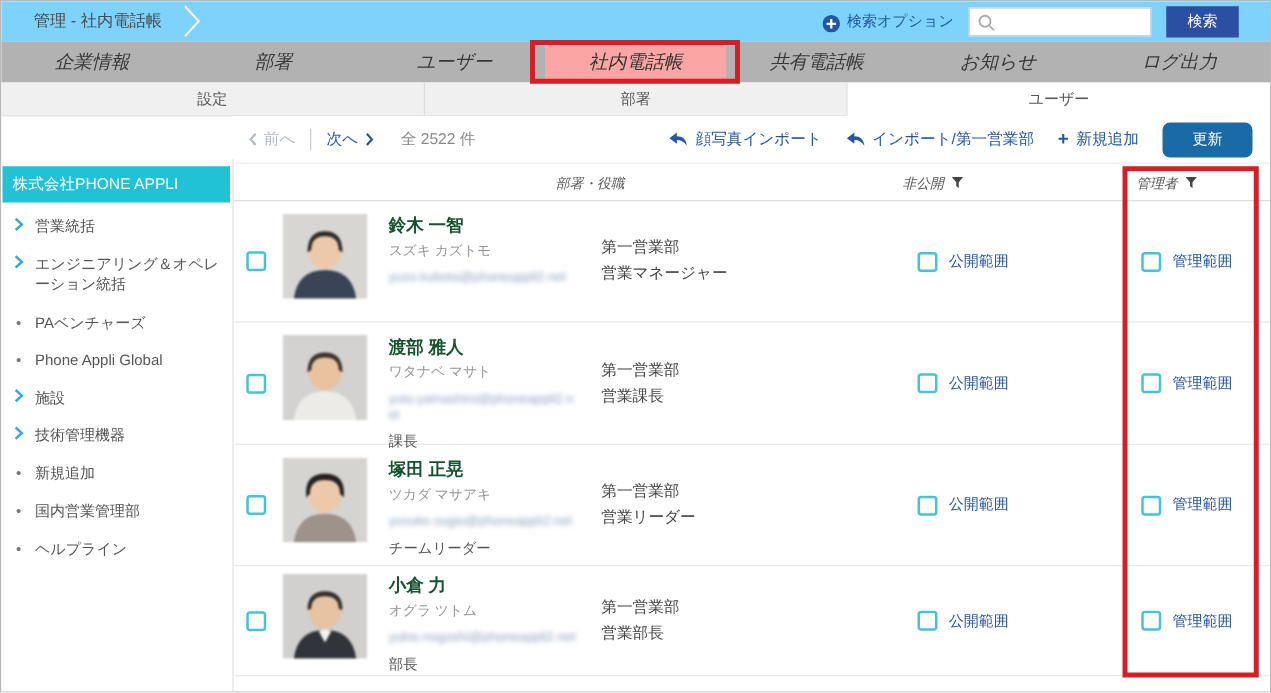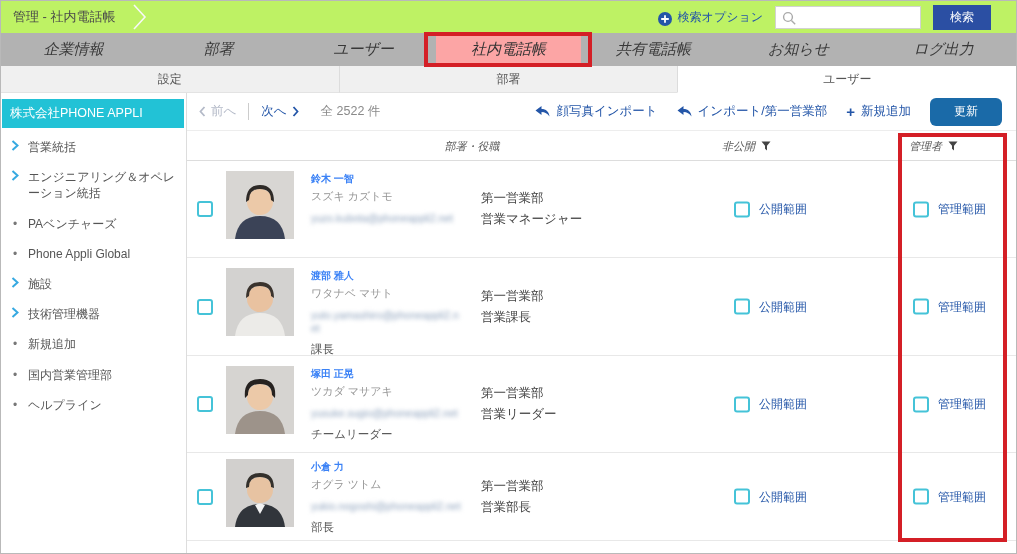--- a/index.html
+++ b/index.html
@@ -1,20 +1,20 @@
 <!DOCTYPE html>
 <html><head>
 <meta charset="utf-8">
 <style>
   * { margin:0; padding:0; box-sizing:border-box; }
   body { font-family:"Liberation Sans","DejaVu Sans",sans-serif; background:#fff; }
   .page { position:relative; width:1017px; height:554px; border:1px solid #b9b9b9; background:#fff; overflow:hidden; }
 
   
-  .topbar { height:32px; background:#bef264; display:flex; align-items:center; position:relative; }
+  .topbar { height:32px; background:#7dd3fc; display:flex; align-items:center; position:relative;padding-left:14px; }
   .breadcrumb { padding-left:12px; font-size:13px; color:#4a4a4a; }
   .bc-chevron { margin-left:16px; display:flex; align-items:center; }
   .top-right { margin-left:auto; display:flex; align-items:center; gap:12px; padding-right:25px; }
   .search-options { display:flex; align-items:flex-end; gap:6px; font-size:12px; color:#2456a8; cursor:pointer; }
   .search-box { position:relative; width:146px; height:23px; background:#fff; border:1px solid #d2d2d2; }
   .search-box svg { position:absolute; left:6px; top:4px; }
   .search-input { position:absolute; left:24px; top:0; width:118px; height:21px; border:none; outline:none; font-size:12px; background:transparent; }
   .search-btn { width:58px; height:25px; background:#2b4fa3; color:#fff; border:none; font-size:12px; cursor:pointer; }
 
   
@@ -24,21 +24,21 @@
 
   
   .subtabbar { height:27px; display:flex; }
   .subtab { flex:1; display:flex; align-items:center; justify-content:center; font-size:12px; color:#555;
             background:#f0f0f0; border-bottom:1px solid #e3e3e3; cursor:pointer; }
   .subtab + .subtab { border-left:1px solid #dcdcdc; }
   .subtab.active { background:#fff; border-bottom:1px solid #fff; }
 
   
   .content { display:flex; height:462px; }
-  .sidebar { width:186px; border-right:1px solid #ddd; padding-top:6px; background:#fff; }
+  .sidebar { width:186px; border-right:1px solid #ddd; padding-top:6px; background:#fff;margin-top:34px; }
   .company { margin:0 2px 2px 1px; background:#22c2d6; color:#fff; font-size:12.5px; padding:6px 8px; }
   .tree { list-style:none; padding:2px 10px 0 8px; }
   .tree li { display:flex; gap:7px; align-items:flex-start; padding:7px 0; font-size:12px; color:#555; line-height:1.35; cursor:pointer; }
   .tree .ic { width:12px; flex:none; display:flex; justify-content:center; margin-top:1px; }
   .tree .bullet { color:#777; font-size:12px; line-height:1.2; }
 
   .main { flex:1; position:relative; background:#fff; }
 
   
   .toolbar { display:flex; align-items:center; height:38px; padding:0 14px 0 12px; border-bottom:1px solid #ededed; }
@@ -57,21 +57,21 @@
   .th { position:absolute; top:0; height:30px; display:flex; align-items:center; gap:6px; }
   .th-dept { left:220px; width:130px; justify-content:center; }
   .th-private { left:535px; }
   .th-admin { left:722px; }
 
   .row { position:relative; border-bottom:1px solid #e8e8e8; }
   .cb { width:16px; height:16px; border:2px solid #45c3d8; border-radius:3px; background:#fff; flex:none; cursor:pointer; }
   .row-cb { position:absolute; left:10px; top:50%; transform:translateY(-50%); }
   .photo { position:absolute; left:39px; top:10px; width:68px; height:68px; overflow:hidden; filter:blur(0.7px); }
   .info { position:absolute; left:124px; top:11px; width:162px; }
-  .uname { font-size:10px; font-weight:bold; color:#3b82f6; }
+  .uname { font-size:14px; font-weight:bold; color:#14532d; }
   .kana { font-size:11px; color:#949494; margin-top:3px; }
   .email { font-size:10.5px; color:#8fa3bd; margin-top:8px; line-height:1.25; width:150px; word-break:break-all; filter:blur(2px); }
   .extra { font-size:11.5px; color:#555; margin-top:7px; }
   .dept { position:absolute; left:294px; top:50%; transform:translateY(-50%); font-size:12.5px; color:#444; line-height:1.7; }
   .pub-group, .adm-group { position:absolute; top:50%; transform:translateY(-50%); display:flex; align-items:center; gap:9px; }
   .pub-group { left:547px; }
   .adm-group { left:726px; }
   .range-link { font-size:12px; color:#2456a8; text-decoration:none; cursor:pointer; white-space:nowrap; }
 
   

